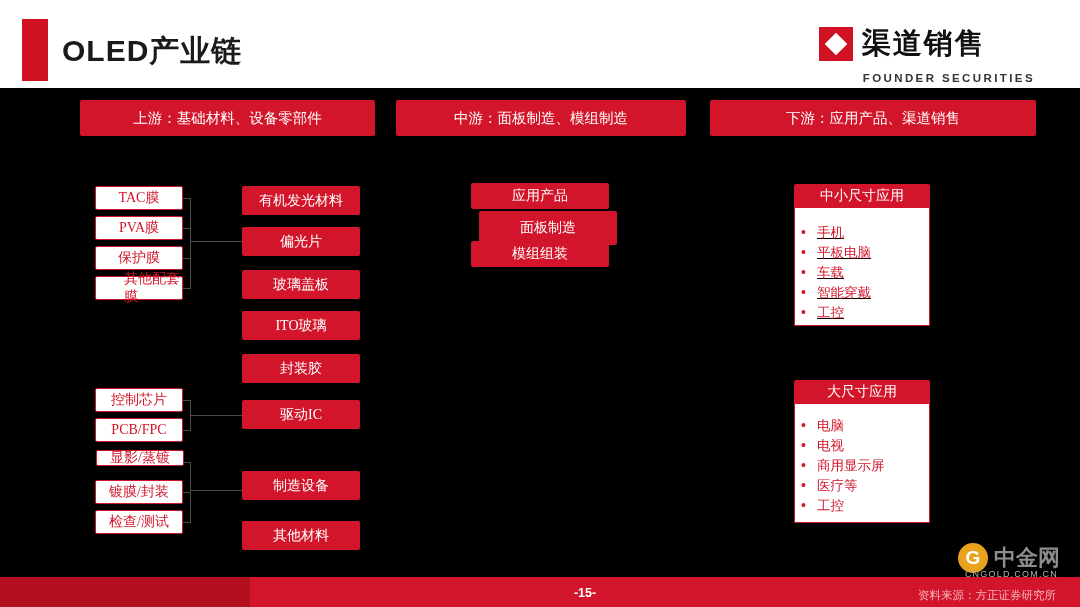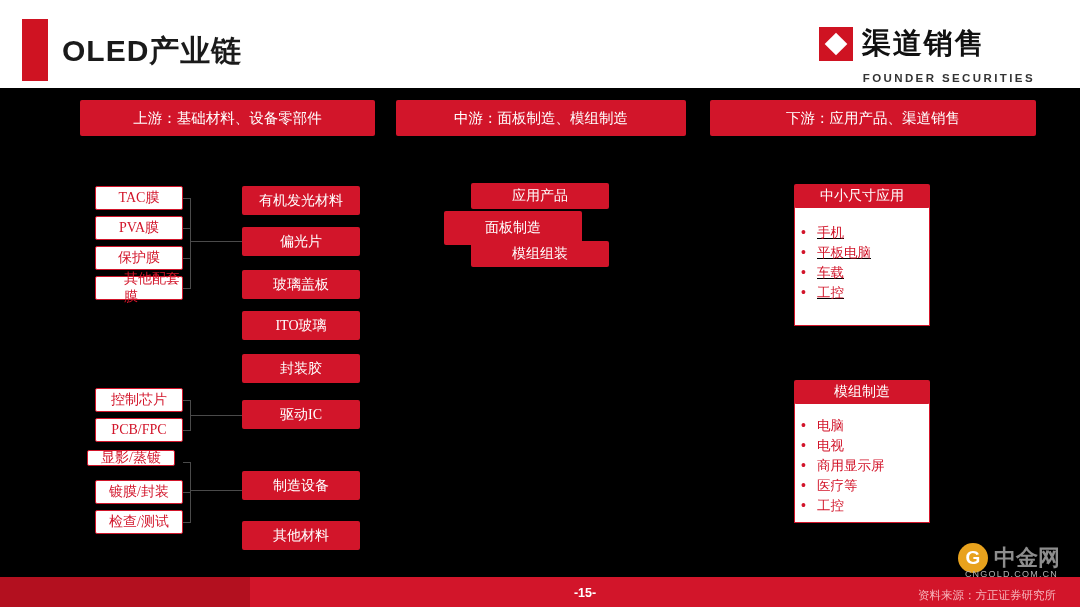--- a/index.html
+++ b/index.html
@@ -240,21 +240,21 @@
 
   <div class="ln" style="left:183px; top:198px; width:8px; height:1.2px;"></div>
   <div class="ln" style="left:183px; top:228px; width:8px; height:1.2px;"></div>
   <div class="ln" style="left:183px; top:258px; width:8px; height:1.2px;"></div>
   <div class="ln" style="left:183px; top:288px; width:8px; height:1.2px;"></div>
   <div class="ln" style="left:190px; top:198px; width:1.2px; height:91px;"></div>
   <div class="ln" style="left:190px; top:241px; width:52px; height:1.2px;"></div>
 
   <div class="box box-outline" style="left:95px; top:388px; width:88px; height:24px;">控制芯片</div>
   <div class="box box-outline" style="left:95px; top:418px; width:88px; height:24px;">PCB/FPC</div>
-  <div class="box box-outline" style="left:87px; top:450px; width:88px; height:16px;">显影/蒸镀</div>
+  <div class="box box-outline" style="left:96px; top:450px; width:88px; height:16px;">显影/蒸镀</div>
   <div class="box box-outline" style="left:95px; top:480px; width:88px; height:24px;">镀膜/封装</div>
   <div class="box box-outline" style="left:95px; top:510px; width:88px; height:24px;">检查/测试</div>
 
   <div class="ln" style="left:183px; top:400px; width:8px; height:1.2px;"></div>
   <div class="ln" style="left:183px; top:430px; width:8px; height:1.2px;"></div>
   <div class="ln" style="left:190px; top:400px; width:1.2px; height:31px;"></div>
   <div class="ln" style="left:190px; top:415px; width:52px; height:1.2px;"></div>
 
   <div class="ln" style="left:183px; top:462px; width:8px; height:1.2px;"></div>
   <div class="ln" style="left:183px; top:492px; width:8px; height:1.2px;"></div>
@@ -265,43 +265,44 @@
   <div class="box box-filled" style="left:242px; top:186px; width:118px; height:29px;">有机发光材料</div>
   <div class="box box-filled" style="left:242px; top:227px; width:118px; height:29px;">偏光片</div>
   <div class="box box-filled" style="left:242px; top:270px; width:118px; height:29px;">玻璃盖板</div>
   <div class="box box-filled" style="left:242px; top:311px; width:118px; height:29px;">ITO玻璃</div>
   <div class="box box-filled" style="left:242px; top:354px; width:118px; height:29px;">封装胶</div>
   <div class="box box-filled" style="left:242px; top:400px; width:118px; height:29px;">驱动IC</div>
   <div class="box box-filled" style="left:242px; top:471px; width:118px; height:29px;">制造设备</div>
   <div class="box box-filled" style="left:242px; top:521px; width:118px; height:29px;">其他材料</div>
 
   <div class="box box-filled" style="left:471px; top:183px; width:138px; height:26px;">应用产品</div>
-  <div class="box box-filled" style="left:444px; top:211px; width:138px; height:34px;">面板制造</div>
+  <div class="box box-filled" style="left:479px; top:211px; width:138px; height:34px;">面板制造</div>
   <div class="box box-filled" style="left:471px; top:241px; width:138px; height:26px;">模组组装</div>
 
   <div class="app-panel" style="left:794px; top:196px; width:136px; height:130px;">
     <ul class="app-list" style="margin-top:26px;text-decoration:underline;">
       <li>手机</li>
       <li>平板电脑</li>
       <li>车载</li>
+      <li>智能穿戴</li>
       <li>工控</li>
     </ul>
   </div>
   <div class="app-title" style="left:794px; top:184px; width:136px; height:24px;">中小尺寸应用</div>
 
   <div class="app-panel" style="left:794px; top:393px; width:136px; height:130px;">
     <ul class="app-list" style="margin-top:22px;">
       <li>电脑</li>
       <li>电视</li>
       <li>商用显示屏</li>
       <li>医疗等</li>
       <li>工控</li>
     </ul>
   </div>
-  <div class="app-title" style="left:794px; top:380px; width:136px; height:24px;">模组制造</div>
+  <div class="app-title" style="left:794px; top:380px; width:136px; height:24px;">大尺寸应用</div>
 
   <div class="watermark">
     <div class="wm-circle">G</div>
     <div class="wm-text">中金网</div>
   </div>
   <div class="wm-sub">CNGOLD.COM.CN</div>
 
   <div class="footer-bar">
     <div class="footer-left-accent"></div>
   </div>

